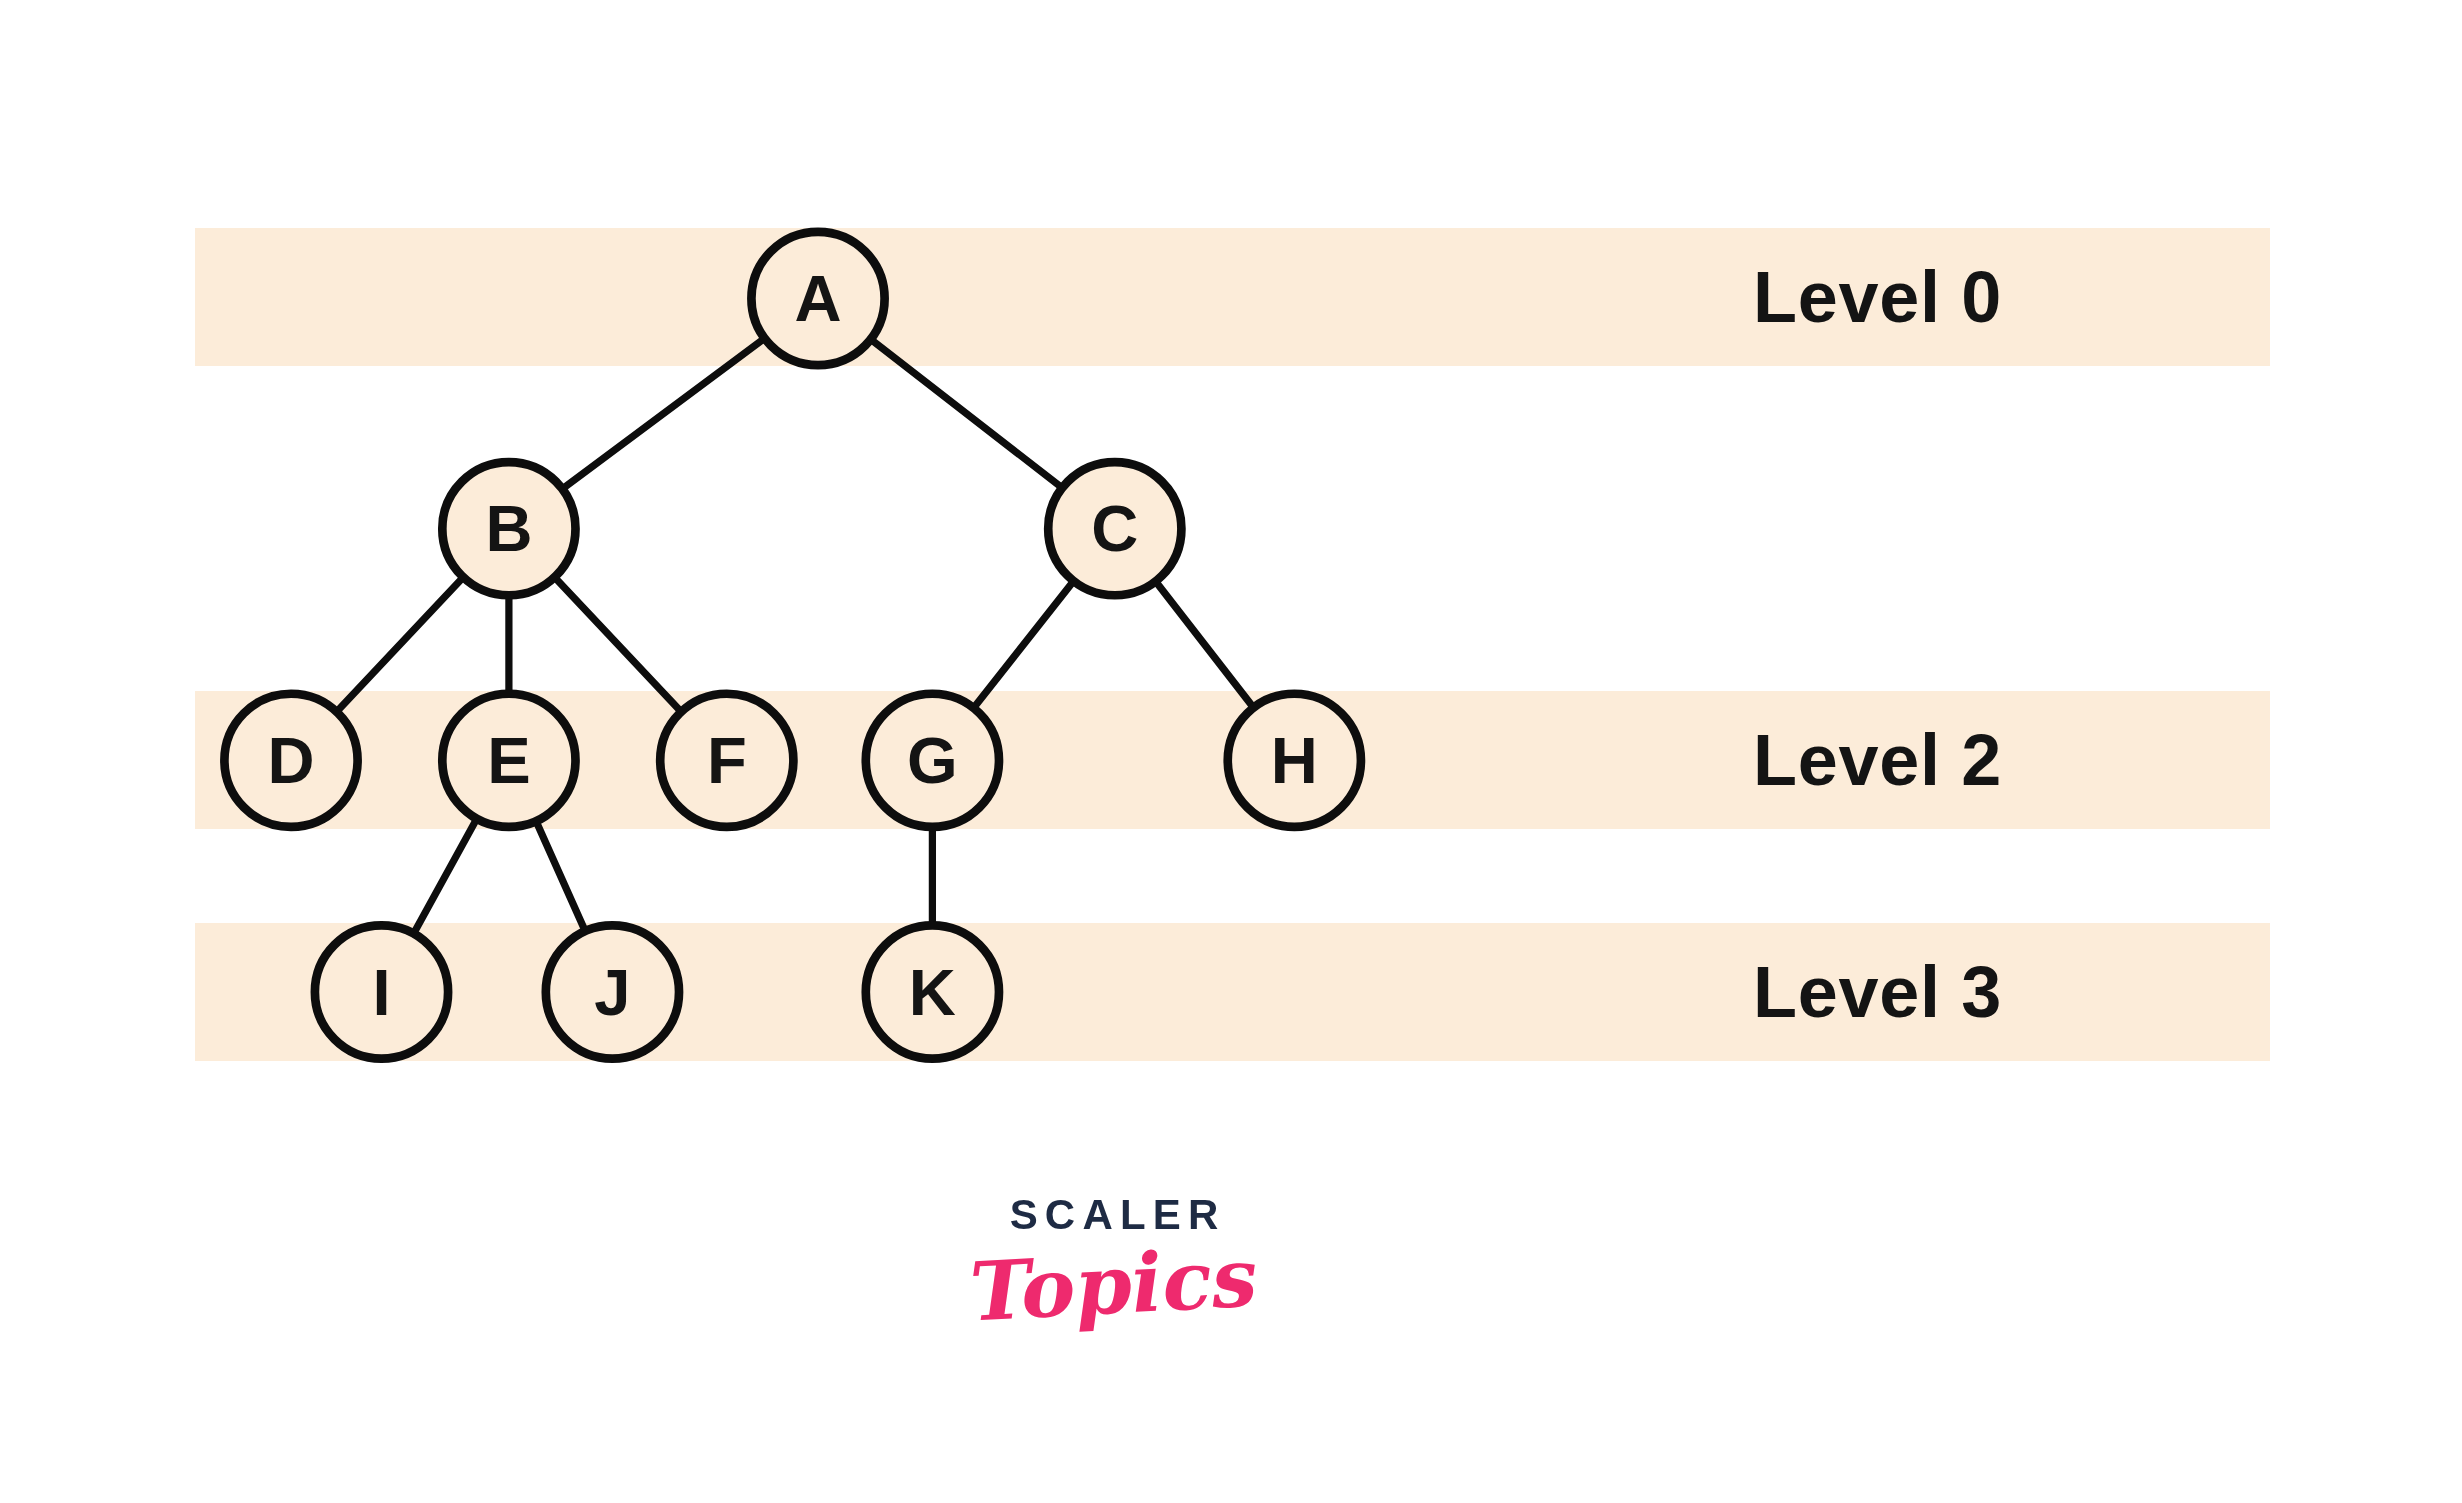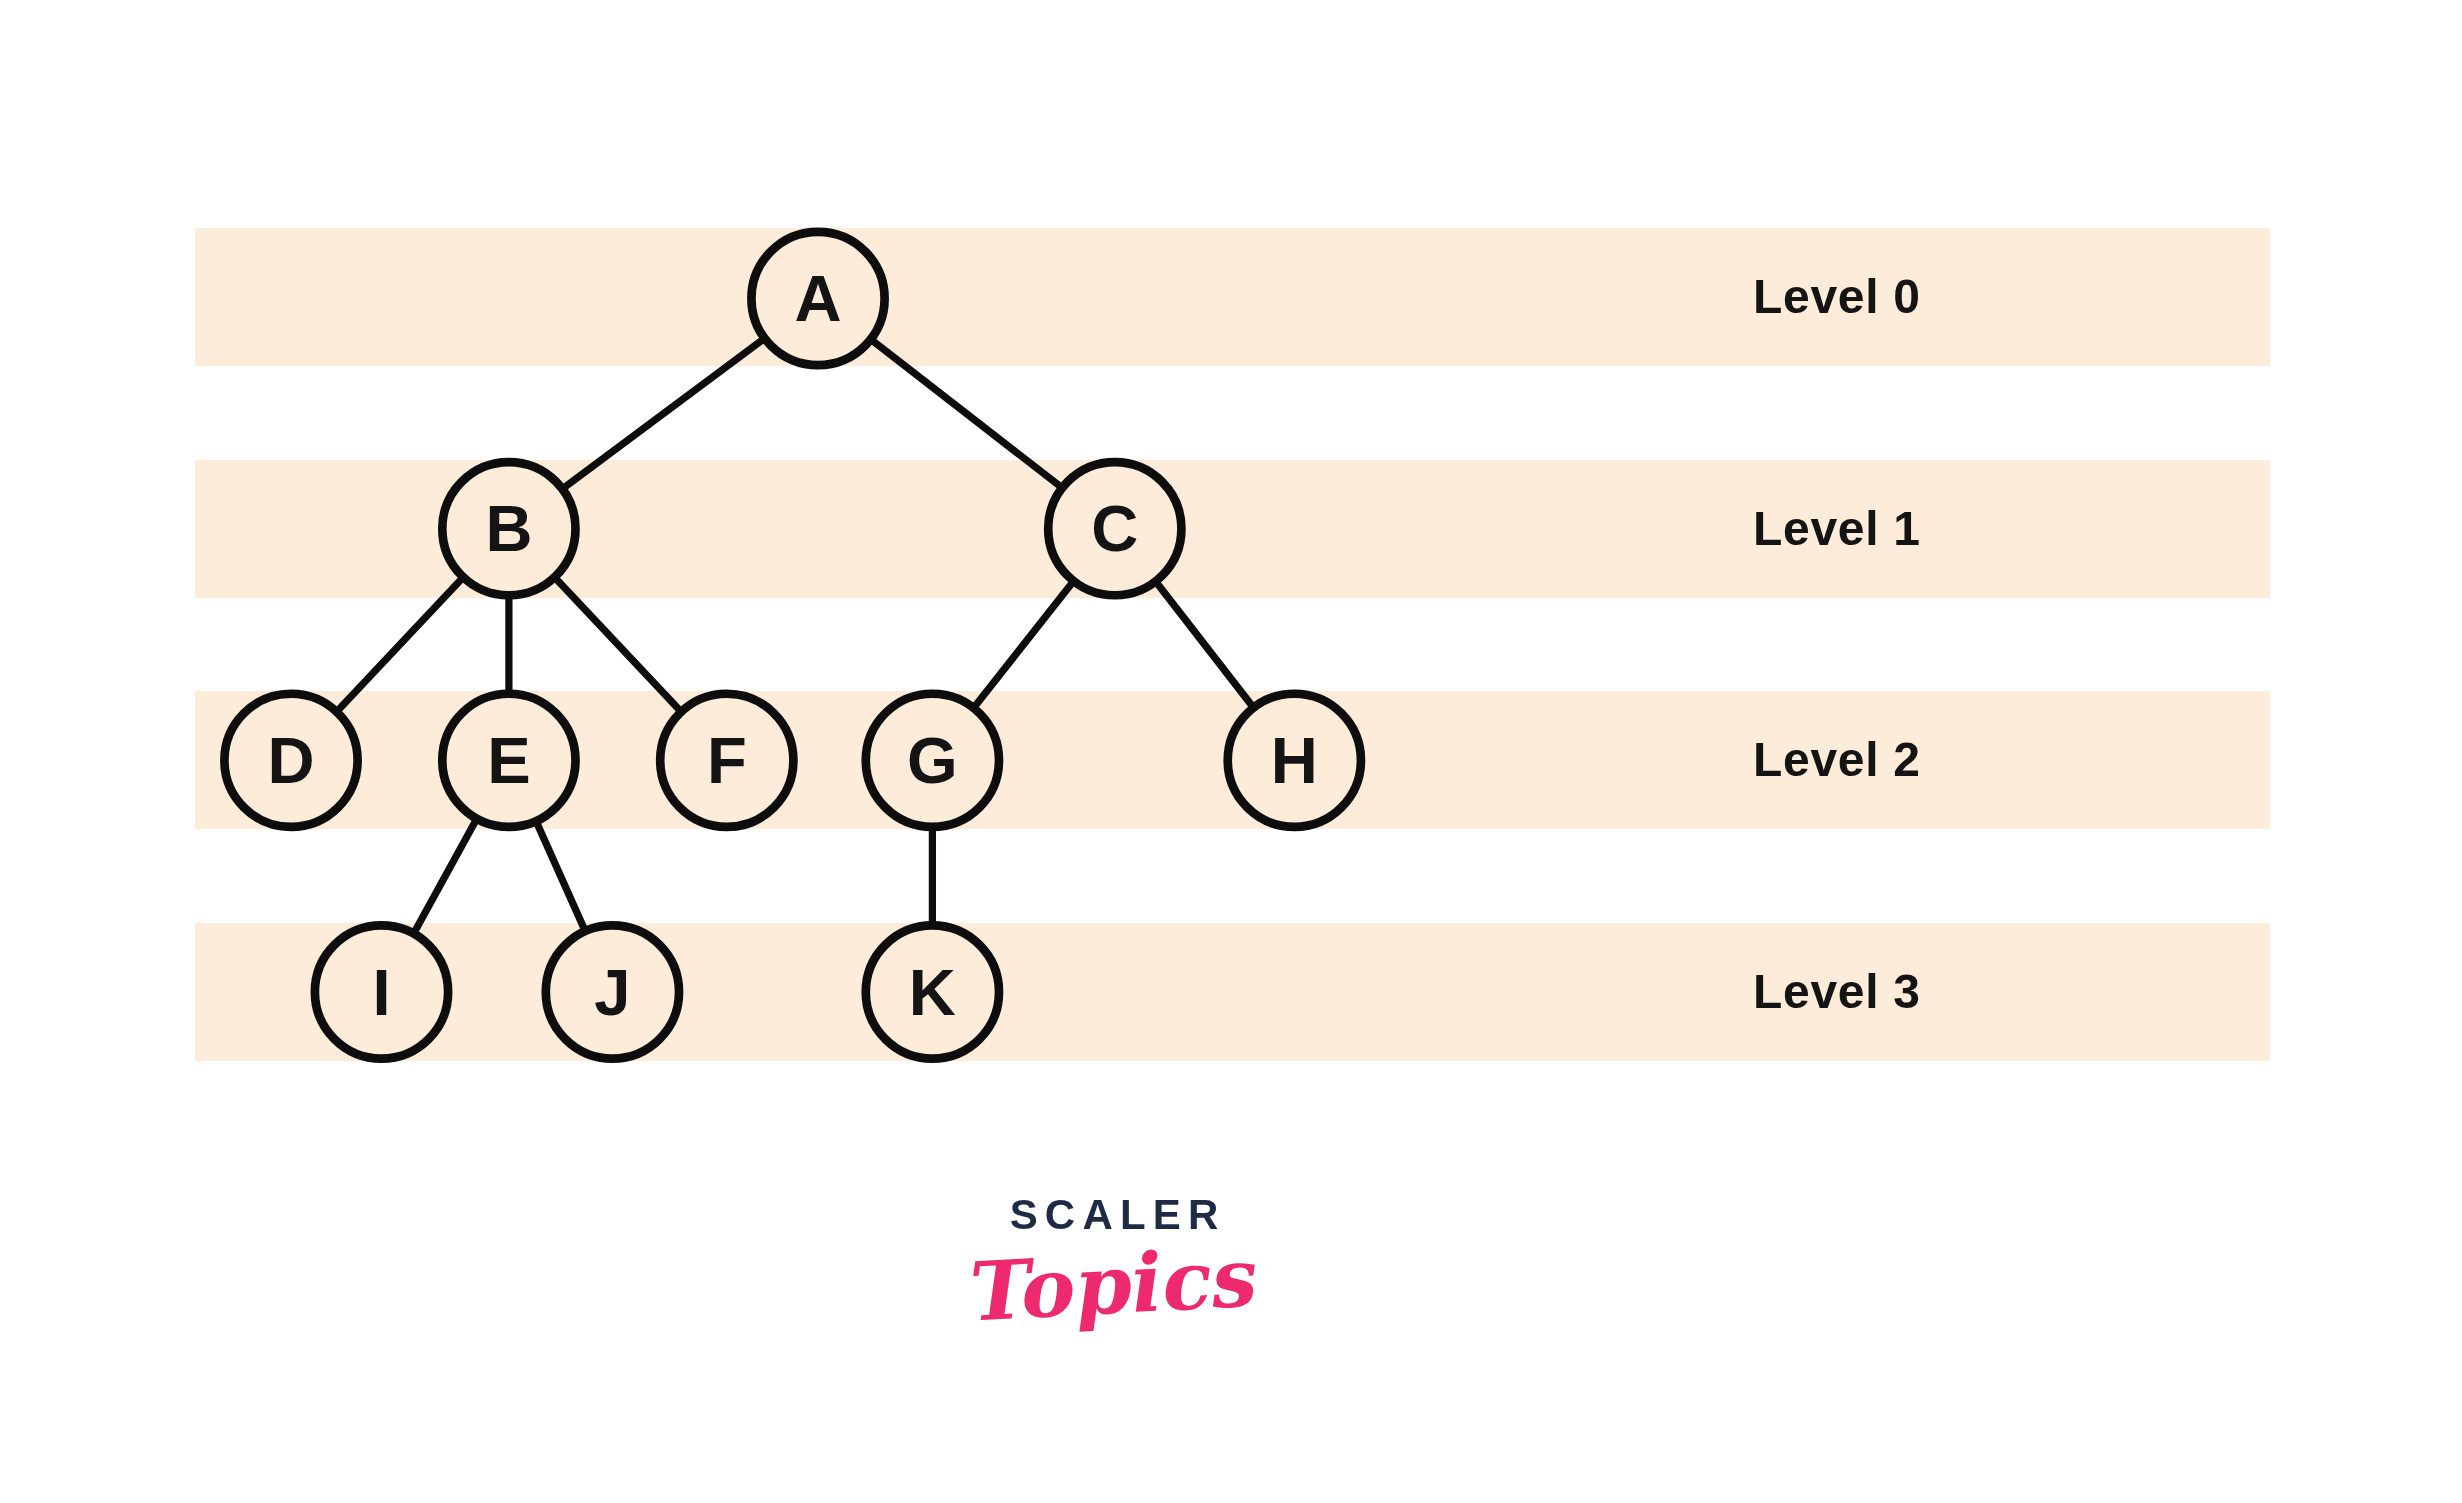--- a/index.html
+++ b/index.html
@@ -25,21 +25,21 @@
   .band-0 { top: 228px; }
   .band-1 { top: 460px; }
   .band-2 { top: 691px; }
   .band-3 { top: 923px; }
   .band-label {
     position: absolute;
     left: 1558px;           
     top: 0;
     height: 138px;
     line-height: 138px;
-    font-size: 48px;
+    font-size: 72px;
     font-weight: 700;
     color: #141414;
     letter-spacing: 0.7px;
     white-space: nowrap;
   }
   svg.tree {
     position: absolute;
     left: 0;
     top: 0;
   }
@@ -87,23 +87,20 @@
     transform: rotate(-3deg);
   }
 </style>
 </head>
 <body>
 
 <div class="canvas">
 
   <div class="band band-0">
     <span class="band-label">Level 0</span>
-  </div>
-  <div class="band band-1">
-    <span class="band-label">Level 1</span>
   </div>
   <div class="band band-2">
     <span class="band-label">Level 2</span>
   </div>
   <div class="band band-3">
     <span class="band-label">Level 3</span>
   </div>
 
   <svg class="tree" width="2462" height="1504" viewBox="0 0 3401 2077">
 

